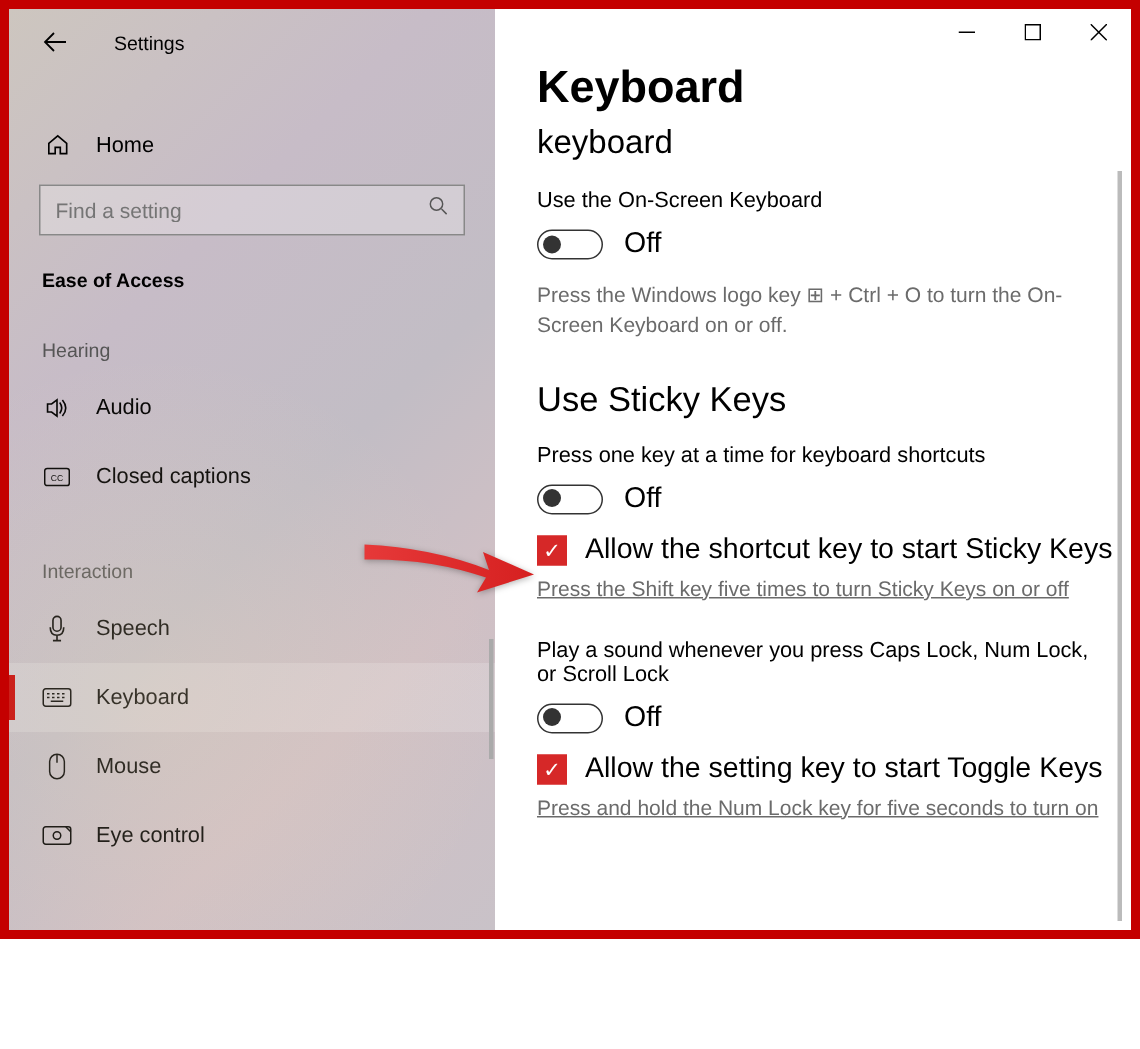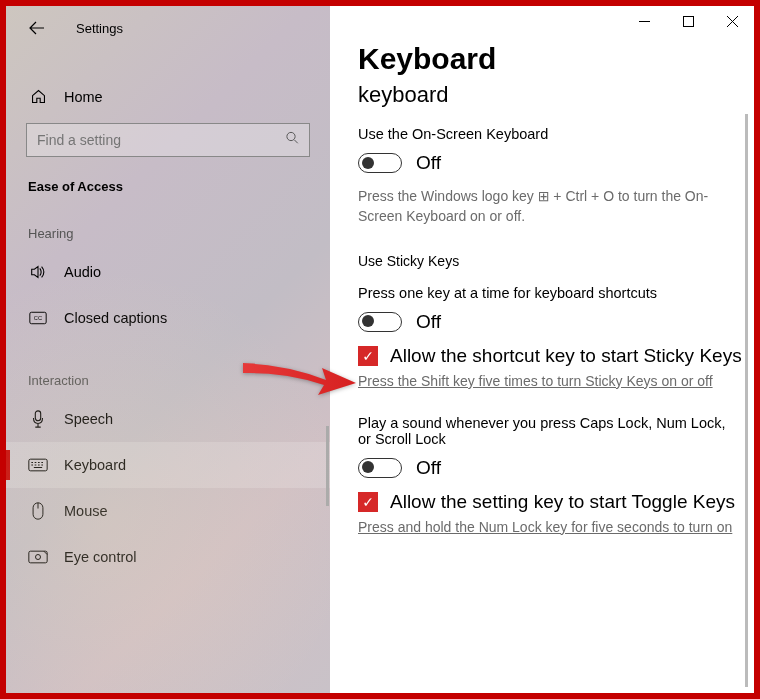--- a/index.html
+++ b/index.html
@@ -1,17 +1,17 @@
 <!DOCTYPE html>
 <html><head>
 <meta charset="utf-8">
 <style>
   * { box-sizing: border-box; margin: 0; padding: 0; font-family: "Segoe UI", Arial, sans-serif; }
   html, body { width: 760px; height: 699px; overflow: hidden; }
-  .frame { width: 760px; height: 699px; border: 6px solid #c40000; position: relative; background: #0c4a6e; }
+  .frame { width: 760px; height: 626px; border: 6px solid #c40000; position: relative; background: #0c4a6e; }
   .app { display: flex; width: 100%; height: 100%; }
 
   
   .sidebar { width: 324px; height: 100%; position: relative; background: linear-gradient(135deg,#cdc6bf 0%,#c7bcc7 30%,#c2bdc5 55%,#d0c0c5 75%,#c9c2c8 100%); }
   .sidebar::after { content:""; position:absolute; inset:0; background: radial-gradient(circle at 30% 75%, rgba(240,220,180,0.25), transparent 45%); pointer-events:none;}
   .top-row { display:flex; align-items:center; height:44px; padding-left:14px; }
   .back { width:34px; height:34px; display:flex; align-items:center; justify-content:center; }
   .title { font-size:13px; margin-left:22px; color:#000; }
 
   .home-row { display:flex; align-items:center; padding:8px 0 8px 22px; margin-top:30px; }
@@ -35,21 +35,21 @@
   
   .content { flex:1; background:#fff; position:relative; display:flex; flex-direction:column;}
   .winctrl { position:absolute; top:0; right:0; display:flex; }
   .winbtn { width:44px; height:30px; display:flex; align-items:center; justify-content:center; color:#000;}
   .body { padding: 36px 0 0 28px; position:relative; height:100%; overflow:hidden;}
   h1 { font-size:30px; font-weight:600; margin-bottom:6px;}
   h2.sub { font-size:22px; font-weight:400; color:#000; margin-bottom:18px;}
   .scroll { position:absolute; right:6px; top:108px; bottom:6px; width:3px; background:#bbb;}
   .line { font-size:14.5px; color:#000; margin-bottom:10px;}
   .hint { font-size:14px; color:#6b6b6b; margin-bottom:26px; max-width:370px; line-height:1.45;}
-  .sect { font-size:14px; font-weight:400; margin:10px 0 16px 0;}
+  .sect { font-size:23px; font-weight:400; margin:10px 0 16px 0;}
   .tog-row { display:flex; align-items:center; margin-bottom:12px; }
   .toggle { width:44px; height:20px; border:1.5px solid #333; border-radius:11px; position:relative; background:#fff;}
   .toggle::after { content:""; position:absolute; left:3px; top:2.5px; width:12px; height:12px; border-radius:50%; background:#333;}
   .tog-lbl { margin-left:14px; font-size:19px;}
   .chk-row { display:flex; align-items:center; margin:8px 0 6px 0;}
   .chk { width:20px; height:20px; background:#d62828; display:flex; align-items:center; justify-content:center; color:#fff; font-size:14px; border:1px solid #d62828;}
   .chk-lbl { margin-left:12px; font-size:19px;}
   .hint2 { font-size:14px; color:#6b6b6b; margin-bottom:26px;text-decoration:underline;}
 
   

